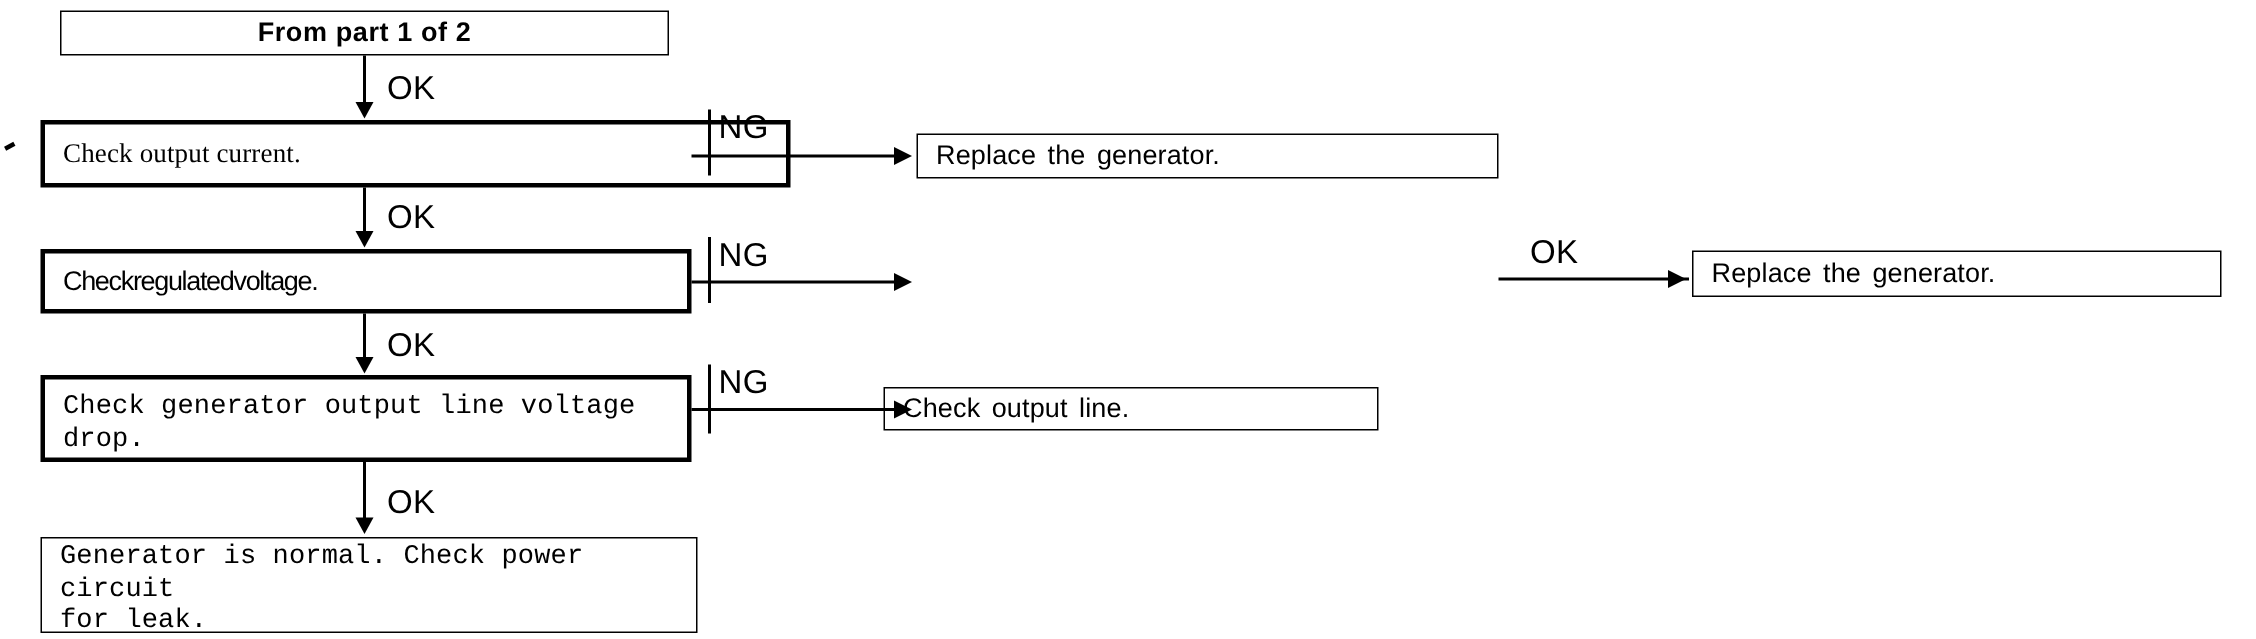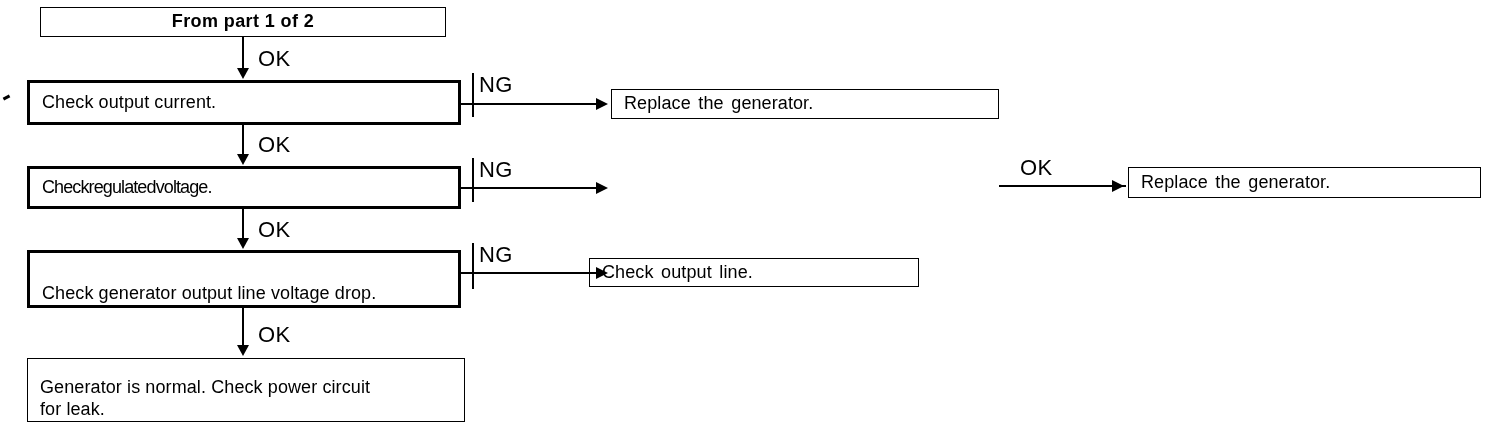--- a/index.html
+++ b/index.html
@@ -49,21 +49,22 @@
     letter-spacing: 0.4px;
   }
   .box.tight .box-text {
     letter-spacing: -0.9px;
     word-spacing: -4.0px;
   }
   .box.wordy .box-text {
     word-spacing: 2.5px;
   }
   .box.top-align {
-    align-items: flex-end;
+    align-items: center;
+    font-family: Liberation Mono, monospace;
   }
   .box.top-align .box-text {
     padding-top: 7px;
   }
 
   
   .vline {
     position: absolute;
     width: 2px;
     background: #000000;
@@ -108,21 +109,21 @@
 <body>
 
 <div id="canvas">
 
   <div class="speck" style="left:3px; top:96px;"></div>
 
   <div class="box center" style="left:40px; top:7px; width:406px; height:30px;">
     <span class="box-text">From  part 1 of 2</span>
   </div>
 
-  <div class="box thick left-pad" style="left:27px; top:80px; width:434px; height:45px;">
+  <div class="box thick left-pad" style="left:27px; top:80px; width:500px; height:45px;font-family:Liberation Serif, serif;">
     <span class="box-text">Check output current.</span>
   </div>
 
   <div class="box thick left-pad tight" style="left:27px; top:166px; width:434px; height:43px;">
     <span class="box-text">Check regulated voltage.</span>
   </div>
 
   <div class="box thick left-pad top-align" style="left:27px; top:250px; width:434px; height:58px;">
     <span class="box-text">Check generator output line voltage drop.</span>
   </div>

